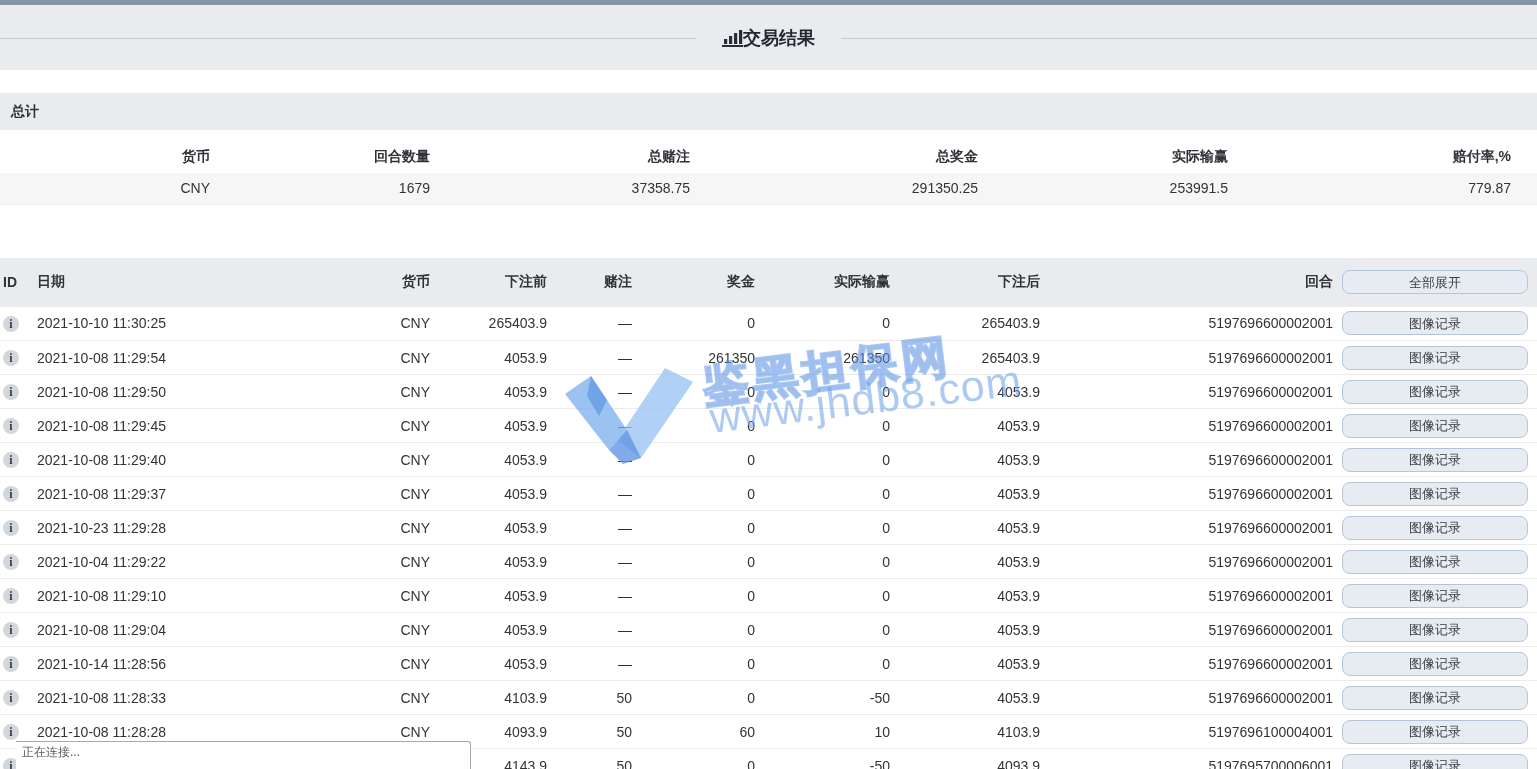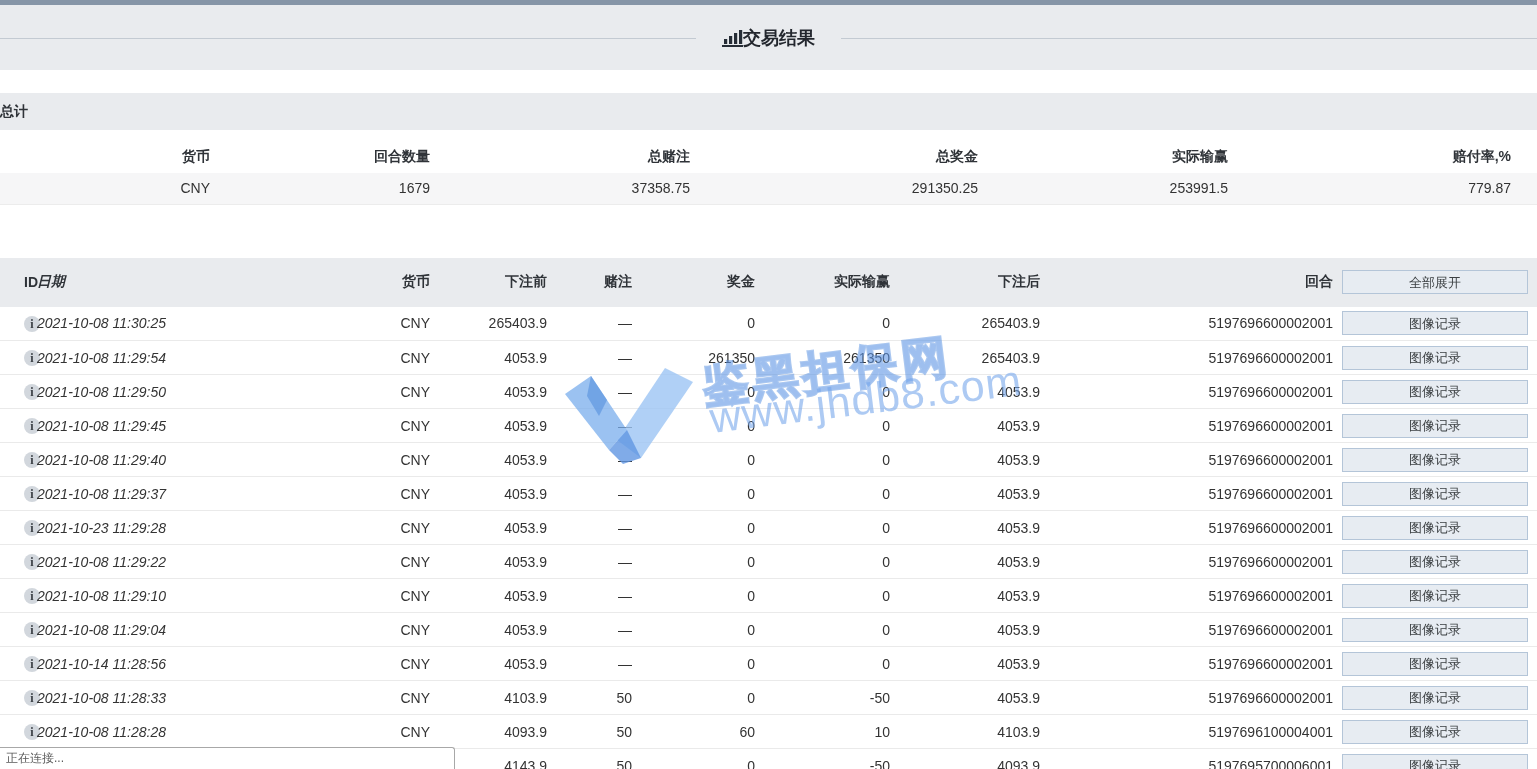--- a/index.html
+++ b/index.html
@@ -10,61 +10,61 @@
   .topbar { height:5px; background:#8695a7; }
   .page-header { background:#e9ebee; height:65px; position:relative;
     display:flex; align-items:center; justify-content:center; }
   .header-rule { position:absolute; left:0; right:0; top:50%; height:1px; background:#c3cad2; }
   .page-title { position:relative; background:#e9ebee; padding:0 26px; font-size:18px;
     font-weight:bold; color:#23272e; display:flex; align-items:center; gap:0; }
   .gap-white-sm { height:23px; background:#fff; }
 
   
   .section-band { background:#e9ebee; height:37px; display:flex; align-items:center;
-    font-size:14px; font-weight:bold; color:#2f3338; }
+    padding-left:11px; font-size:14px; font-weight:bold; color:#2f3338; }
   .gap-10 { height:10px; }
   table { border-collapse:collapse; table-layout:fixed; width:1537px; }
   .summary-table th { height:33px; font-size:14px; font-weight:bold; color:#2f3338; }
   .summary-table td { height:31px; font-size:14px; color:#333; background:#f6f6f7;
     border-bottom:1px solid #ececec; }
   .c-center { text-align:right; }
   .c-right  { text-align:right; padding-right:8px; }
   .c-right-lg { text-align:right; padding-right:26px; }
   .gap-white-lg { height:53px; background:#fff; }
 
   
   .results-table thead th { background:#e9ebee; height:49px; font-size:14px;
     font-weight:bold; color:#2f3338; vertical-align:middle; }
   .results-table td { height:34px; font-size:14px; color:#333;
     border-bottom:1px solid #eaeaea; vertical-align:middle; }
   .th-left { text-align:left; }
-  .cell-id { padding-left:24px; }
-  .cell-date { padding-left:7px; text-align:left;font-style:italic; }
+  .cell-id { padding-left:3px; }
+  .cell-date { padding-left:7px; text-align:left; }
   .info-icon { display:inline-block; width:16px; height:16px; border-radius:50%;
     background:#d2d7dd; color:#3b4046; font-family:"Liberation Serif","DejaVu Serif",serif;
     font-weight:bold; font-size:12px; line-height:16px; text-align:center; cursor:pointer; }
   .ui-button { display:block; width:186px; height:24px; margin:0 auto;
-    background:#e7ecf2; border:1px solid #b4c5d8; border-radius:0;
+    background:#e7ecf2; border:1px solid #b4c5d8; border-radius:8px;
     font-size:13px; color:#3c4043; font-family:inherit; cursor:pointer; line-height:21px; }
   .btn-cell { text-align:center; }
 
   
   .watermark { position:absolute; left:555px; top:330px; width:460px; height:150px;
     pointer-events:none; z-index:5; }
   .wm-logo { position:absolute; left:8px; top:38px; }
   .wm-brand { position:absolute; left:148px; top:26px; transform:rotate(-7deg);
     transform-origin:left center; font-size:46px; font-weight:bold; letter-spacing:4px;
     white-space:nowrap; color:rgba(130,175,240,0.20);
     -webkit-text-stroke:2.2px rgba(86,144,226,0.50); }
   .wm-url { position:absolute; left:155px; top:64px; transform:rotate(-7deg);
     transform-origin:left center; font-size:43px; letter-spacing:1px; white-space:nowrap;
     color:rgba(118,166,235,0.60); }
 
   
-  .status-tip { position:fixed; left:0; bottom:0; width:455px; height:22px;
+  .status-tip { position:fixed; left:16px; bottom:0; width:455px; height:28px;
     background:#fff; border:1px solid #a8a8a8; border-left:none; border-bottom:none;
     border-top-right-radius:3px; font-size:12px; color:#5a5a5a; line-height:21px;
     padding-left:6px; z-index:10; }
 </style>
 </head>
 <body>
 
 <div class="topbar"></div>
 
 <div class="page-header">
@@ -151,21 +151,21 @@
       <th class="btn-cell">
         <button class="ui-button">全部展开</button>
       </th>
     </tr>
   </thead>
   <tbody>
       <tr>
     <td class="cell-id">
       <span class="info-icon">i</span>
     </td>
-    <td class="cell-date">2021-10-08 11:30:25</td>
+    <td class="cell-date">2021-10-10 11:30:25</td>
     <td class="c-center">CNY</td>
     <td class="c-right">265403.9</td>
     <td class="c-right">—</td>
     <td class="c-right">0</td>
     <td class="c-right">0</td>
     <td class="c-right">265403.9</td>
     <td class="c-center">5197696600002001</td>
     <td class="btn-cell">
       <button class="ui-button">图像记录</button>
     </td>
@@ -263,21 +263,21 @@
     <td class="c-right">4053.9</td>
     <td class="c-center">5197696600002001</td>
     <td class="btn-cell">
       <button class="ui-button">图像记录</button>
     </td>
   </tr>
       <tr>
     <td class="cell-id">
       <span class="info-icon">i</span>
     </td>
-    <td class="cell-date">2021-10-08 11:29:22</td>
+    <td class="cell-date">2021-10-04 11:29:22</td>
     <td class="c-center">CNY</td>
     <td class="c-right">4053.9</td>
     <td class="c-right">—</td>
     <td class="c-right">0</td>
     <td class="c-right">0</td>
     <td class="c-right">4053.9</td>
     <td class="c-center">5197696600002001</td>
     <td class="btn-cell">
       <button class="ui-button">图像记录</button>
     </td>

